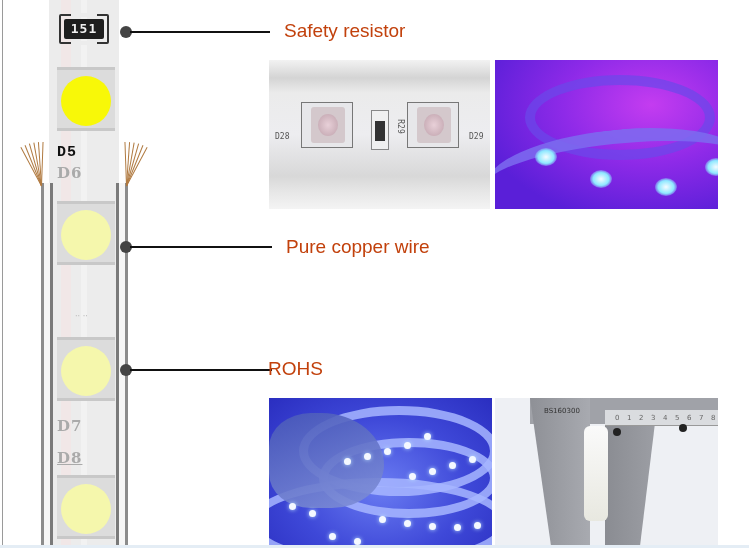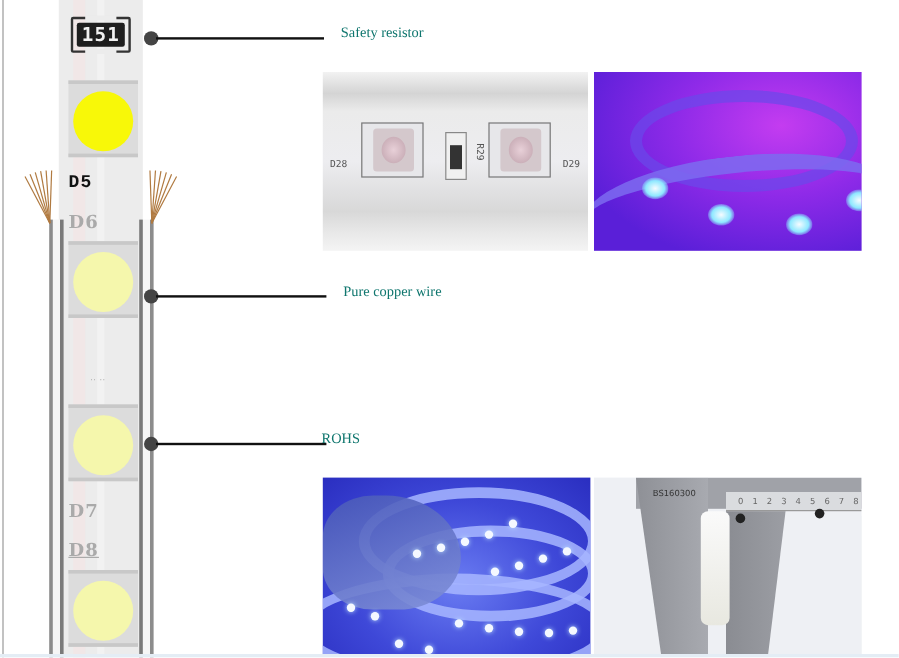--- a/index.html
+++ b/index.html
@@ -14,21 +14,21 @@
   .strip .hl { position: absolute; top: 0; bottom: 0; width: 10px; background: #f3e6e6; opacity: .7; }
   .strip .hl.a { left: 12px; }
   .strip .hl.b { left: 32px; width: 6px; background:#f5f5f5; }
 
   .resistor { position: absolute; left: 59px; top: 14px; width: 50px; height: 30px; }
   .resistor .bracket { position:absolute; inset:0; border:2px solid #333; border-radius:2px; }
   .resistor .bracket::before, .resistor .bracket::after { content:""; position:absolute; background:#ececec; }
   .resistor .bracket::before { left:10px; right:10px; top:-3px; height:4px; }
   .resistor .bracket::after { left:10px; right:10px; bottom:-3px; height:4px; }
   .resistor .chip { position:absolute; left:5px; top:5px; width:40px; height:20px; background:#1e1e1e; border-radius:2px;
-     color:#f0f0f0; font-family:"DejaVu Sans Mono", monospace; font-size:16px; font-weight:bold; text-align:center; line-height:20px; letter-spacing:1px; }
+     color:#f0f0f0; font-family:"DejaVu Sans Mono", monospace; font-size:13px; font-weight:bold; text-align:center; line-height:20px; letter-spacing:1px; }
 
   .led-pad { position: absolute; left: 57px; width: 58px; height: 64px; background:#dcdcdc; border-top:3px solid #c8c8c8; border-bottom:3px solid #c8c8c8; }
   .led-pad .dot { position:absolute; left:4px; top:6px; width:50px; height:50px; border-radius:50%; }
   .led-pad.yellow .dot { background:#f8f808; }
   .led-pad.pale .dot { background:#f5f7ac; }
 
   .dlabel { position:absolute; left:57px; font-family:"DejaVu Serif", serif; font-weight:bold; font-size:15px; letter-spacing:1px; }
   .dlabel.dark { color:#111; }
   .dlabel.grey { color:#aaa; }
 
@@ -43,21 +43,21 @@
   .rail-fill { position:absolute; top:183px; height:365px; background:#f6f6f6; }
   .rail-fill.l { left:44px; width:6px; }
   .rail-fill.r { left:119px; width:6px; }
 
   .copper { position:absolute; top:142px; width:22px; height:44px; }
   .copper span { position:absolute; bottom:0; width:1px; height:44px; background:#b07a40; transform-origin: bottom center; }
 
   
   .callout-dot { position:absolute; width:12px; height:12px; border-radius:50%; background:#444; }
   .callout-line { position:absolute; height:2px; background:#111; }
-  .callout-label { position:absolute; font-family:Liberation Serif, serif; font-size:12px; color:#0f766e; }
+  .callout-label { position:absolute; font-family:Liberation Sans, sans-serif; font-size:19px; color:#c2410c; }
 
   
   .photo { position:absolute; overflow:hidden; }
   .p1 { left:269px; top:60px; width:221px; height:149px; background: linear-gradient(#f2f2f2 0%, #d4d4d4 12%, #ebebeb 22%, #ededf0 50%, #d8d8d8 78%, #e6e6e6 88%, #f4f4f4 100%); }
   .p1 .pad { position:absolute; top:42px; width:52px; height:46px; border:1px solid #777; background:#e7e7ea; }
   .p1 .pad .lens { position:absolute; left:9px; top:4px; width:34px; height:36px; background:#d4c8cc; border-radius:3px; }
   .p1 .pad .lens::after { content:""; position:absolute; left:7px; top:7px; width:20px; height:22px; border-radius:50%; background:radial-gradient(#e8d0d8, #bfa2ac); }
   .p1 .res { position:absolute; left:102px; top:50px; width:18px; height:40px; background:#f0f0f0; border:1px solid #888; }
   .p1 .res::after { content:""; position:absolute; left:3px; top:10px; width:10px; height:20px; background:#333; }
   .p1 .txt { position:absolute; font-size:8px; color:#555; font-family:"DejaVu Sans Mono", monospace; }
@@ -120,21 +120,21 @@
 <div class="resistor">
   <div class="bracket"></div>
   <div class="chip">151</div>
 </div>
 
 <div class="led-pad yellow" style="top:67px;">
     <div class="dot"></div>
   </div>
 
 <div class="dlabel dark" style="top:144px;font-family:Liberation Mono, monospace;">D5</div>
-<div class="dlabel grey" style="top:176px;">D6</div>
+<div class="dlabel grey" style="top:164px;">D6</div>
 
 <div class="led-pad pale" style="top:201px;">
     <div class="dot"></div>
   </div>
 <div class="tiny-dots">·· ··</div>
 <div class="led-pad pale" style="top:337px;">
     <div class="dot"></div>
   </div>
 
 <div class="dlabel grey" style="top:417px;">D7</div>

